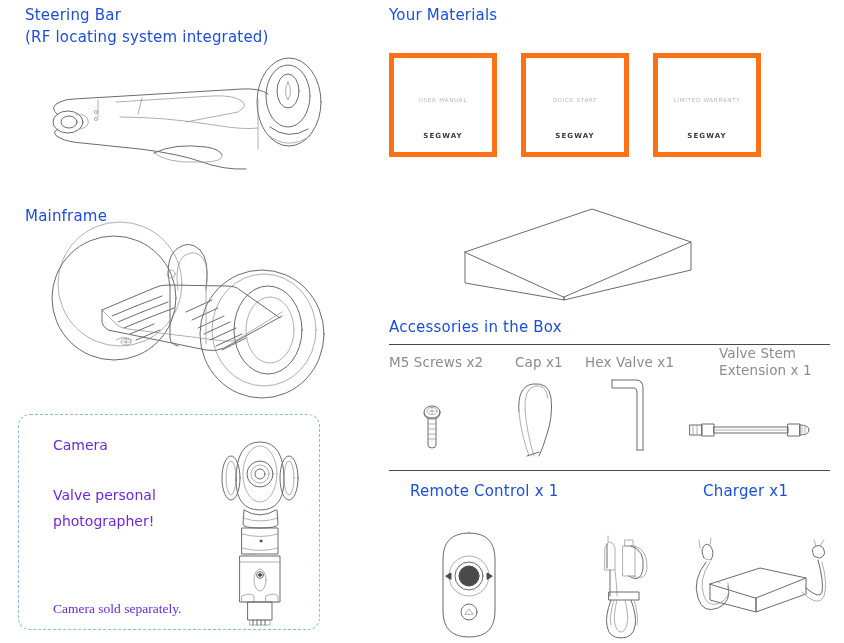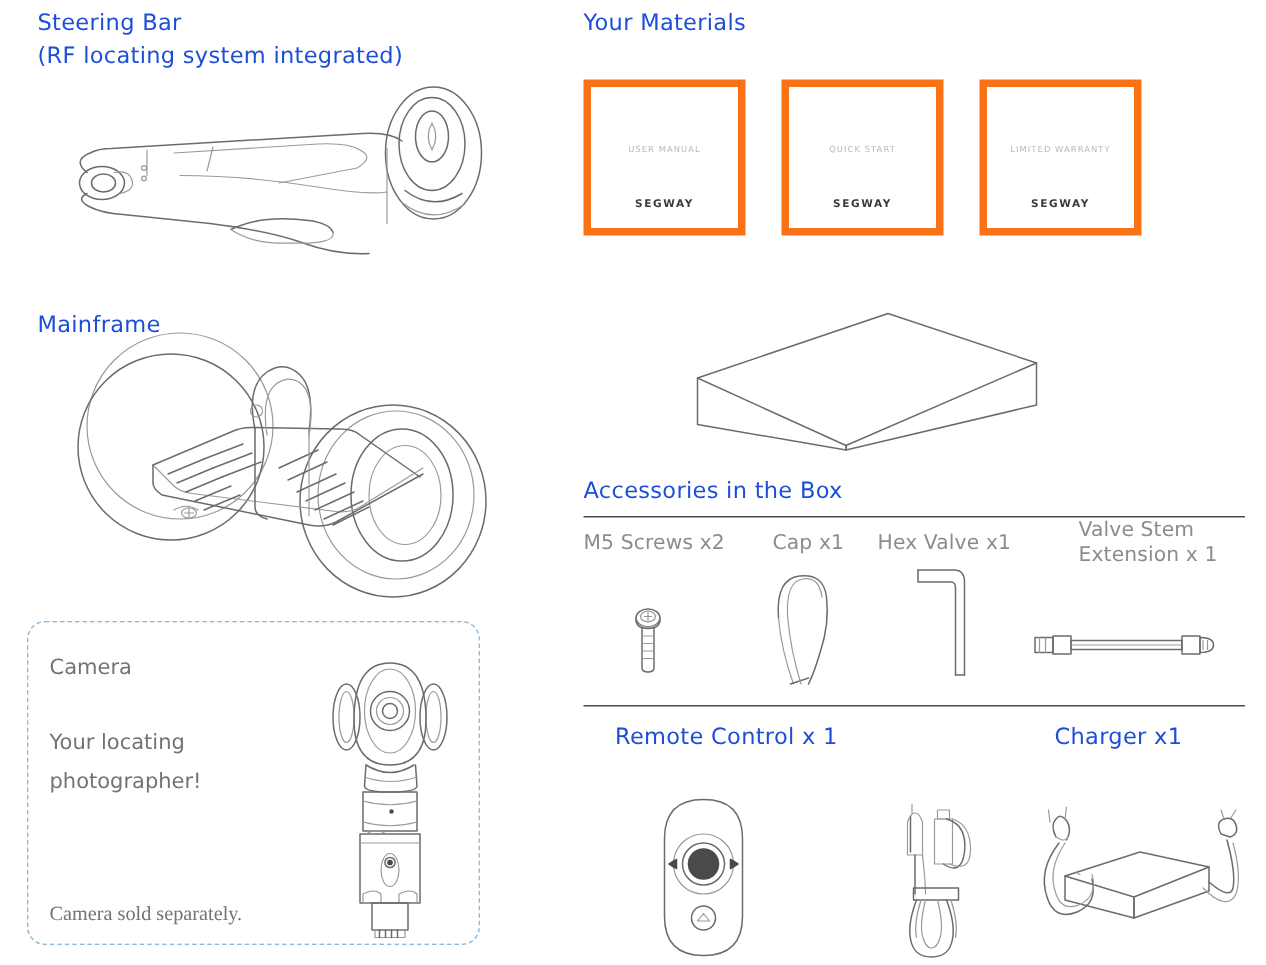--- a/index.html
+++ b/index.html
@@ -34,23 +34,24 @@
     position: absolute;
     font-size: 13.5px;
     color: #8c8c8c;
     line-height: 17px;
     white-space: pre-line;
     letter-spacing: 0.1px;
   }
   .boxtext {
     position: absolute;
     font-size: 14px;
-    color: #737373;
+    color: #6d28d9;
     line-height: 26px;
     white-space: pre-line;
+    margin-left: 20px;
   }
 
   
   .divider {
     position: absolute;
     height: 1px;
     background: #4a4a4a;
   }
 
   
@@ -190,21 +191,21 @@
     <circle cx="131" cy="62" r="4" class="thin"></circle>
 
     <path d="M76 128 q8 -5 16 0" class="thin"></path>
     <ellipse cx="86" cy="130" rx="5" ry="3.4" class="thin"></ellipse>
     <path d="M83 130 l6 0 M86 127 l0 6" class="thin"></path>
   </svg>
 
   <div class="camerabox" style="left:18px; top:414px; width:302px; height:216px;"></div>
 
   <div class="boxtext" style="left:33px; top:432px;">Camera</div>
-  <div class="boxtext" style="left:33px; top:482px;">Your locating
+  <div class="boxtext" style="left:33px; top:482px;">Valve personal
 photographer!</div>
   <div class="boxtext" style="left:33px; top:596px; font-size:13.5px;font-family:Liberation Serif, serif;"><span>Camera sold separately.</span></div>
 
   <svg class="art" style="left:218px; top:428px;" width="84" height="198" viewBox="0 0 84 198">
 
     <ellipse cx="13" cy="50" rx="9" ry="22"></ellipse>
     <ellipse cx="13" cy="50" rx="5" ry="17" class="thin"></ellipse>
     <ellipse cx="71" cy="50" rx="9" ry="22"></ellipse>
     <ellipse cx="71" cy="50" rx="5" ry="17" class="thin"></ellipse>
 

